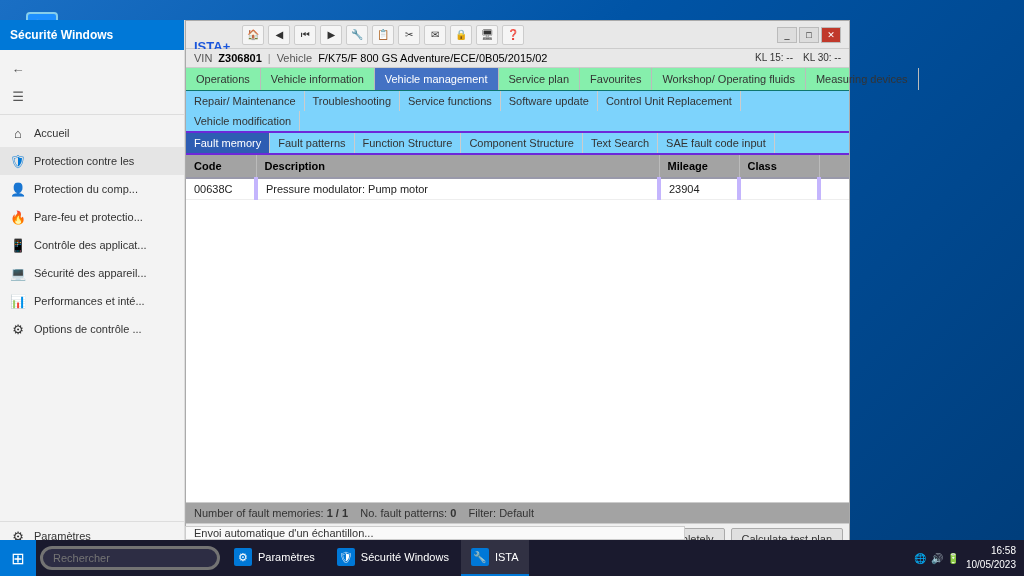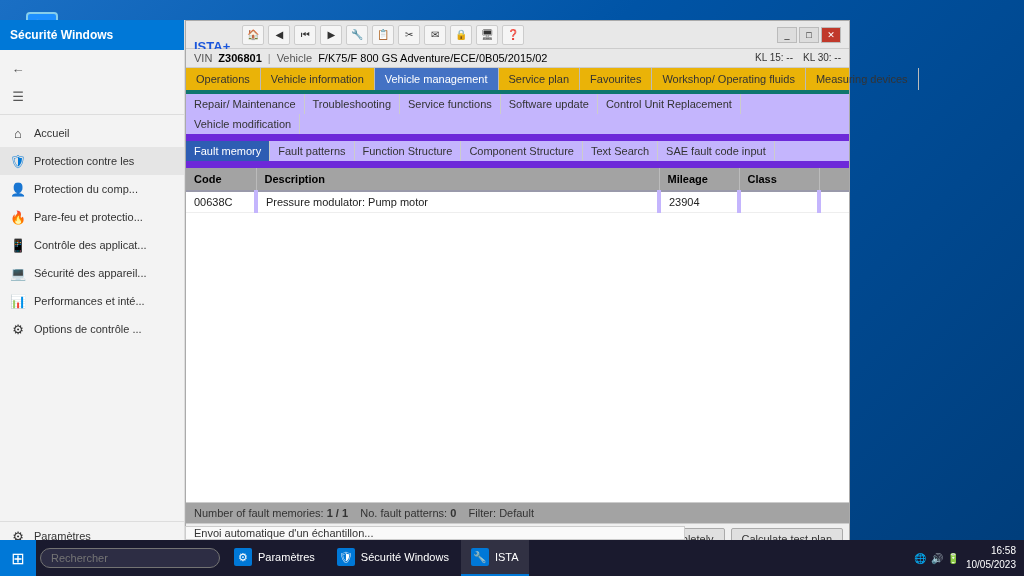--- a/index.html
+++ b/index.html
@@ -172,42 +172,42 @@
       flex-shrink: 0;
     }
     .vin-label { color: #555; }
     .vin-value { font-weight: 700; color: #000; }
     .vin-sep { color: #999; }
     .kl-info { margin-left: auto; color: #333; font-size: 10px; display: flex; gap: 10px; }
 
     
     .main-tabs {
       display: flex;
-      background: #eab308;
-      border-bottom: 4px solid #0f766e;
+      background: #86efac;
+      border-bottom: 1px solid #0f766e;
       flex-shrink: 0;
     }
     .main-tab {
       padding: 5px 10px;
       font-size: 11px;
       cursor: pointer;
       border-right: 1px solid #bbb;
       color: #333;
       white-space: nowrap;
     }
     .main-tab-active {
       background: #4472c4;
       color: white;
     }
 
     
     .sub-tabs {
       display: flex;
-      background: #c4b5fd;
-      border-bottom: 7px solid #6d28d9;
+      background: #7dd3fc;
+      border-bottom: 2px solid #6d28d9;
       flex-wrap: wrap;
       flex-shrink: 0;
     }
     .sub-tab {
       padding: 4px 8px;
       font-size: 11px;
       cursor: pointer;
       border-right: 1px solid #ccc;
       color: #333;
       white-space: nowrap;
@@ -307,21 +307,21 @@
       background: #0078d7;
       display: flex;
       align-items: center;
       justify-content: center;
       color: white;
       font-size: 16px;
       cursor: pointer;
     }
     .taskbar-search {
       background: #2d2d44;
-      border: 1px solid #737373;
+      border: 3px solid #737373;
       color: #ccc;
       padding: 3px 10px;
       margin: 0 4px;
       font-size: 11px;
       width: 180px;
       border-radius: 12px;
     }
     .taskbar-apps {
       display: flex;
       align-items: center;

